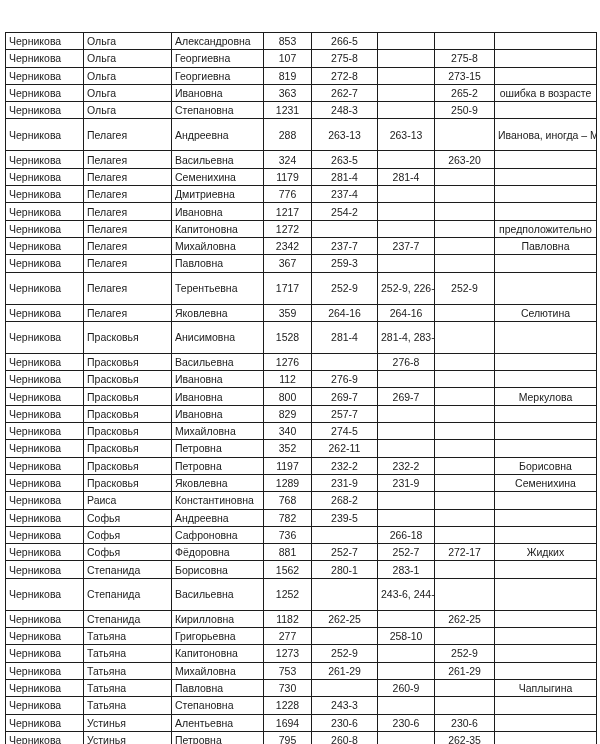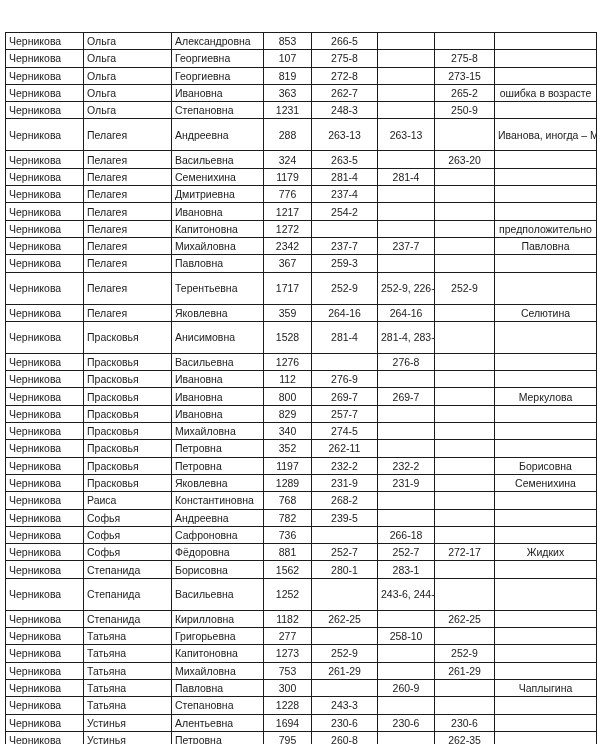--- a/index.html
+++ b/index.html
@@ -388,21 +388,21 @@
         <td class="c">753</td>
         <td class="c">261-29</td>
         <td class="c wrap"></td>
         <td class="c">261-29</td>
         <td class="c wrap"></td>
       </tr>
       <tr>
         <td class="l">Черникова</td>
         <td class="l">Татьяна</td>
         <td class="l">Павловна</td>
-        <td class="c">300</td>
+        <td class="c">730</td>
         <td class="c"></td>
         <td class="c wrap">260-9</td>
         <td class="c"></td>
         <td class="c wrap">Чаплыгина</td>
       </tr>
       <tr>
         <td class="l">Черникова</td>
         <td class="l">Татьяна</td>
         <td class="l">Степановна</td>
         <td class="c">1228</td>

